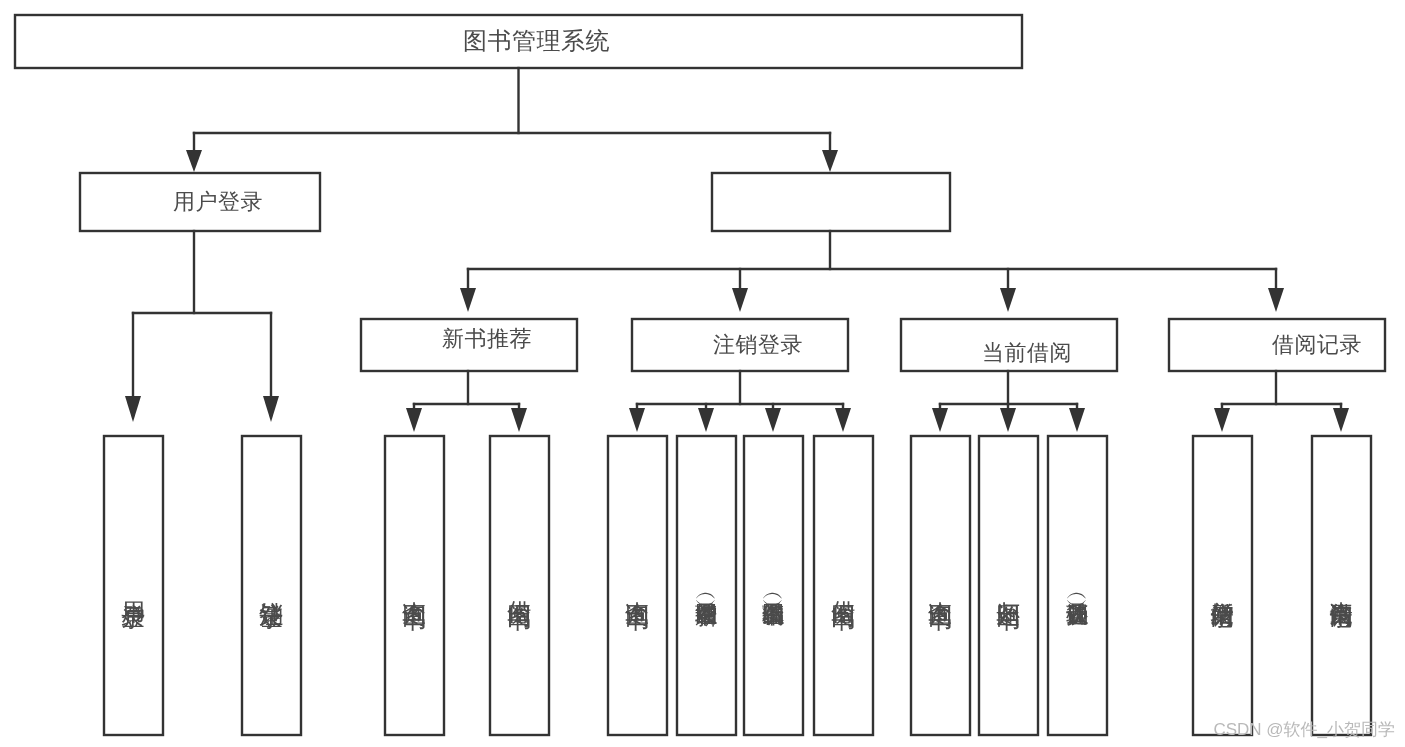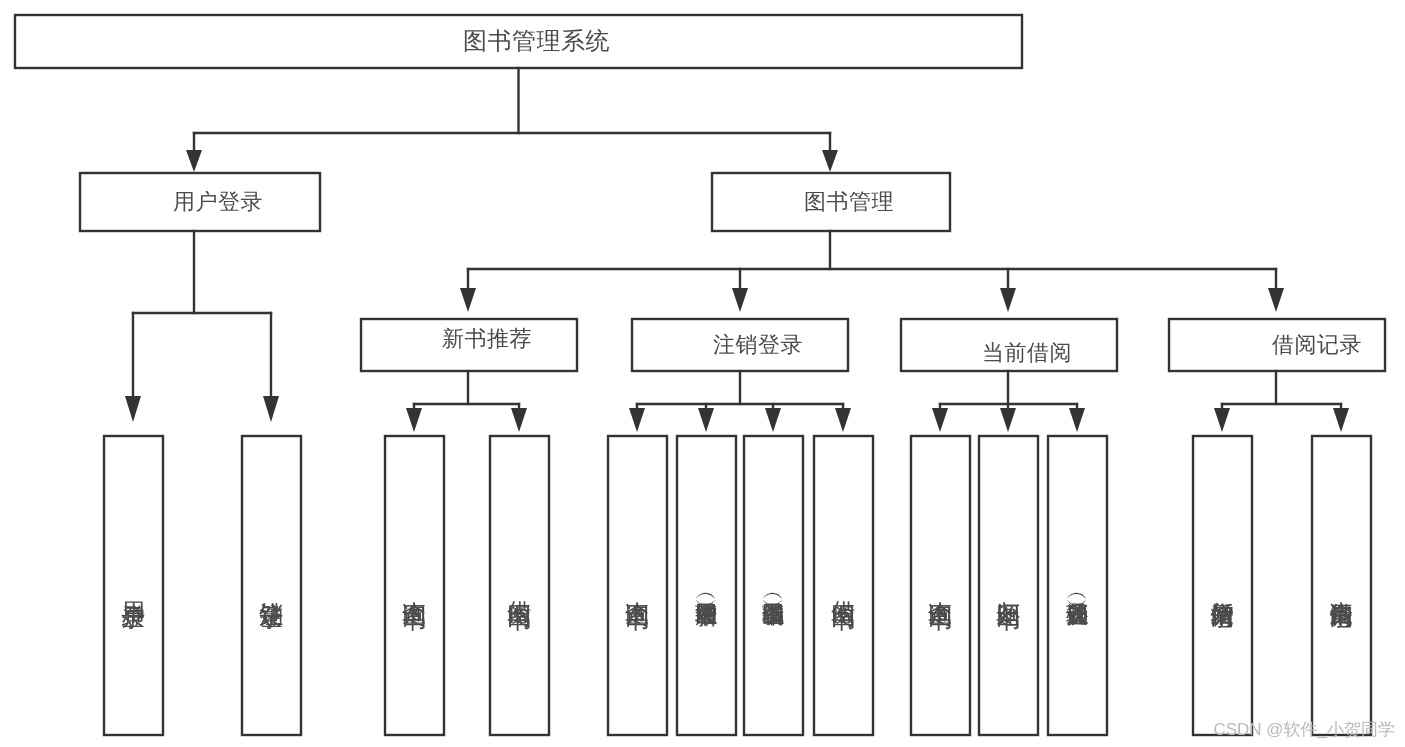--- a/index.html
+++ b/index.html
@@ -171,21 +171,20 @@
     <rect class="node-box" x="1048" y="436" width="59" height="299"></rect>
 
     <rect class="node-box" x="1193" y="436" width="59" height="299"></rect>
     <rect class="node-box" x="1312" y="436" width="59" height="299"></rect>
 
   </svg>
 
   <div class="node-label horiz root" style="left:15px; top:15px; width:1007px; height:53px;">图书管理系统</div>
 
   <div class="node-label horiz" style="left:80px; top:173px; width:240px; height:58px;">用户登录</div>
-  <div class="node-label horiz" style="left:712px; top:173px; width:238px; height:58px;">图书管理</div>
 
   <div class="node-label horiz" style="left:361px; top:319px; width:216px; height:40px;">新书推荐</div>
   <div class="node-label horiz" style="left:632px; top:319px; width:216px; height:52px;">注销登录</div>
   <div class="node-label horiz" style="left:901px; top:319px; width:216px; height:68px;">当前借阅</div>
   <div class="node-label horiz" style="left:1169px; top:319px; width:260px; height:52px;">借阅记录</div>
 
   <div class="node-label vert" style="left:104px; top:436px; width:59px; height:299px;">用户登录</div>
   <div class="node-label vert" style="left:242px; top:436px; width:59px; height:299px;">注销登录</div>
 
   <div class="node-label vert" style="left:385px; top:436px; width:59px; height:299px;">查询图书</div>

